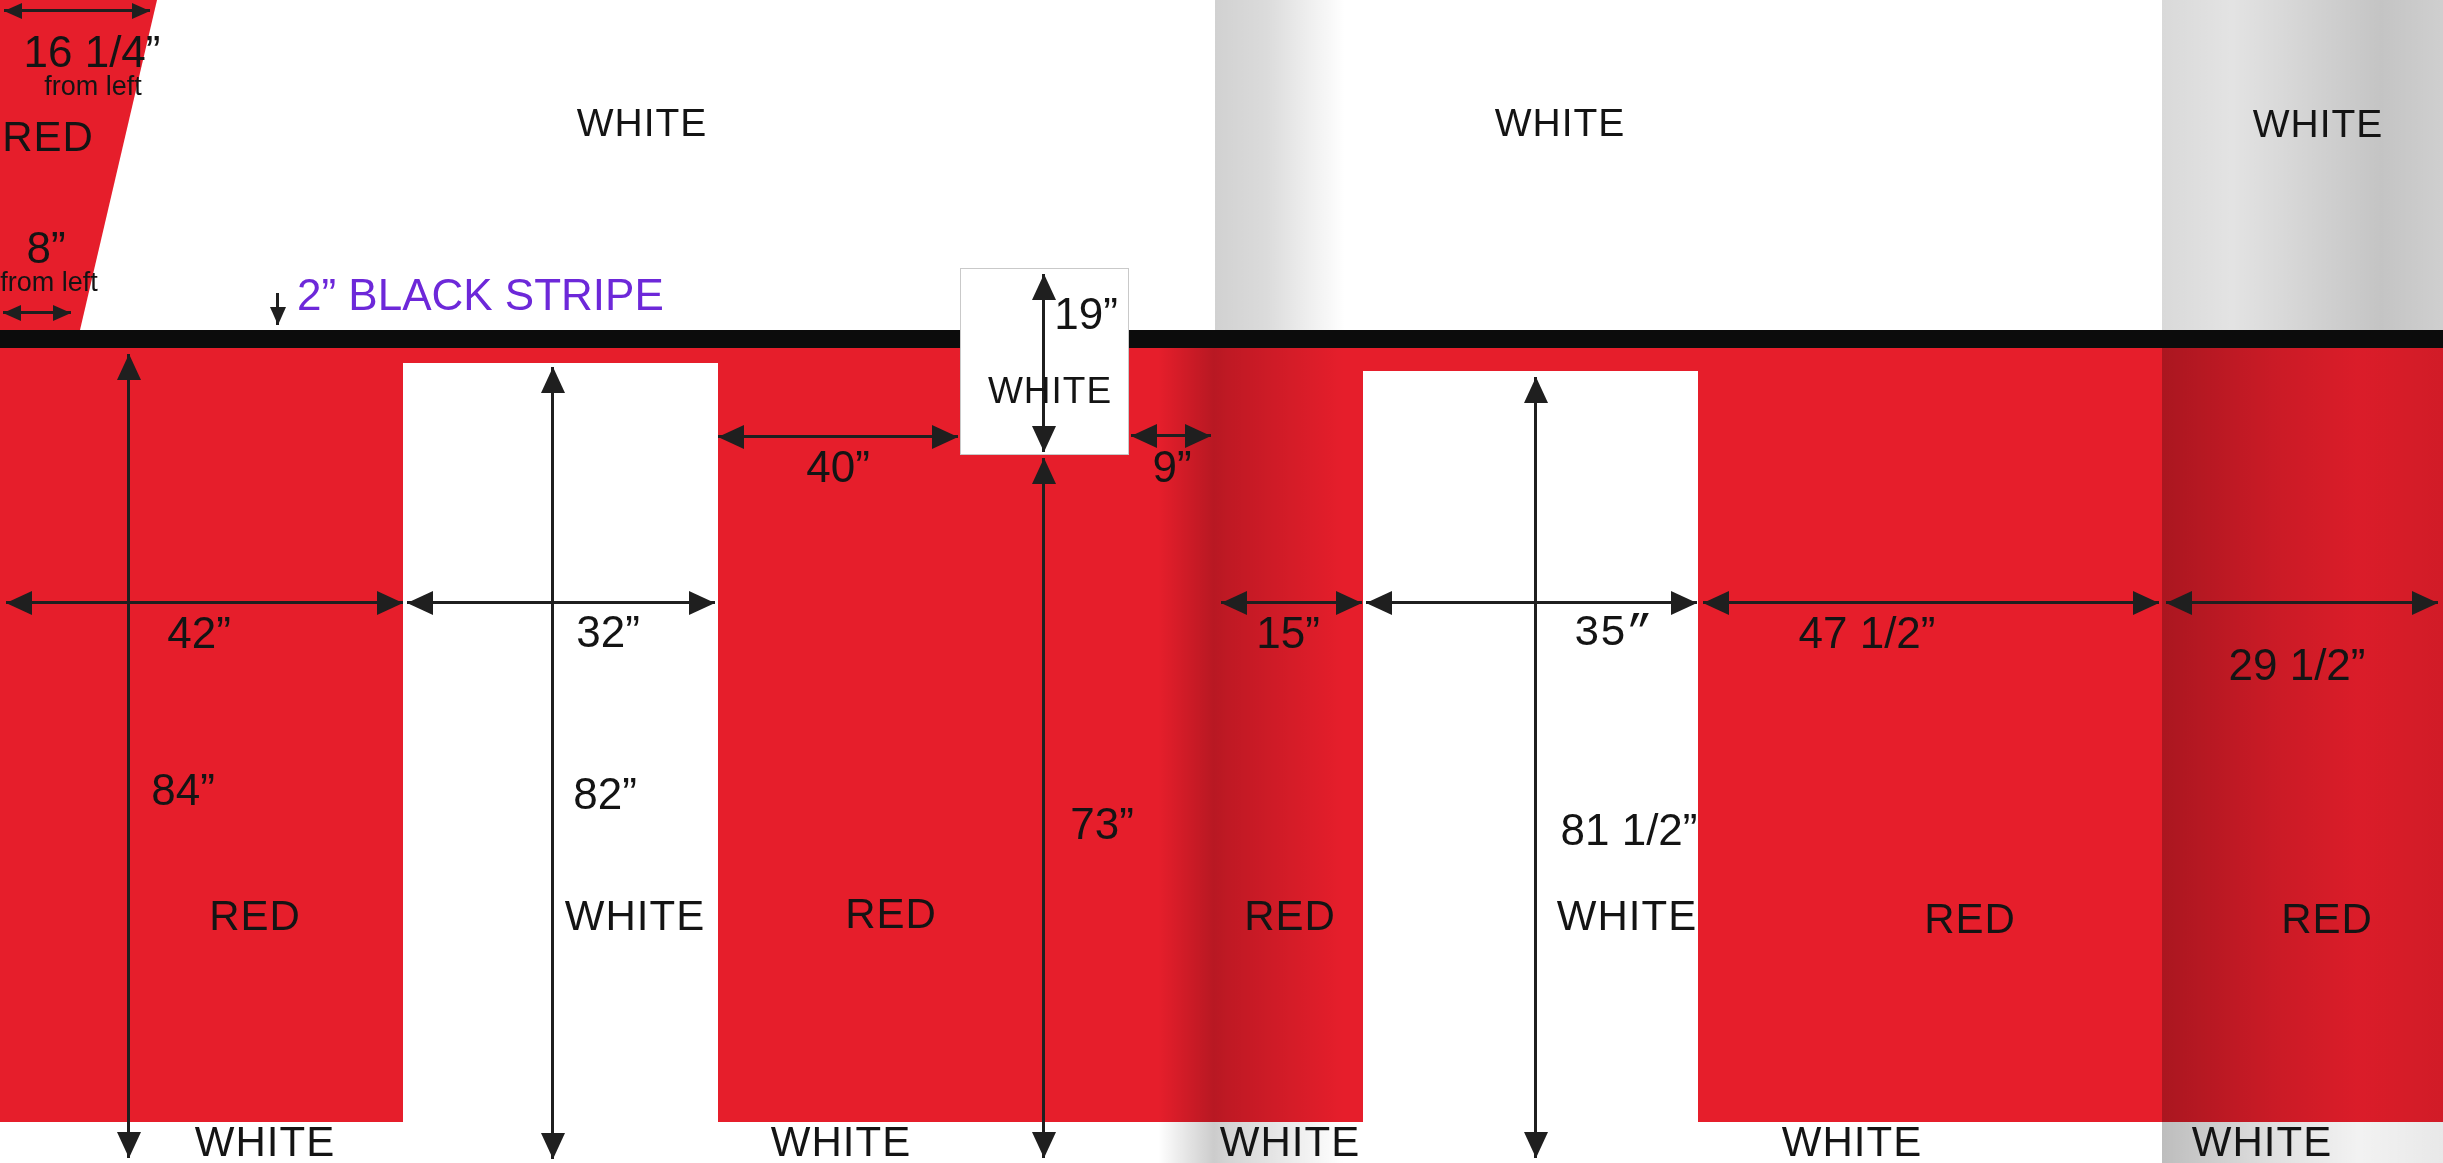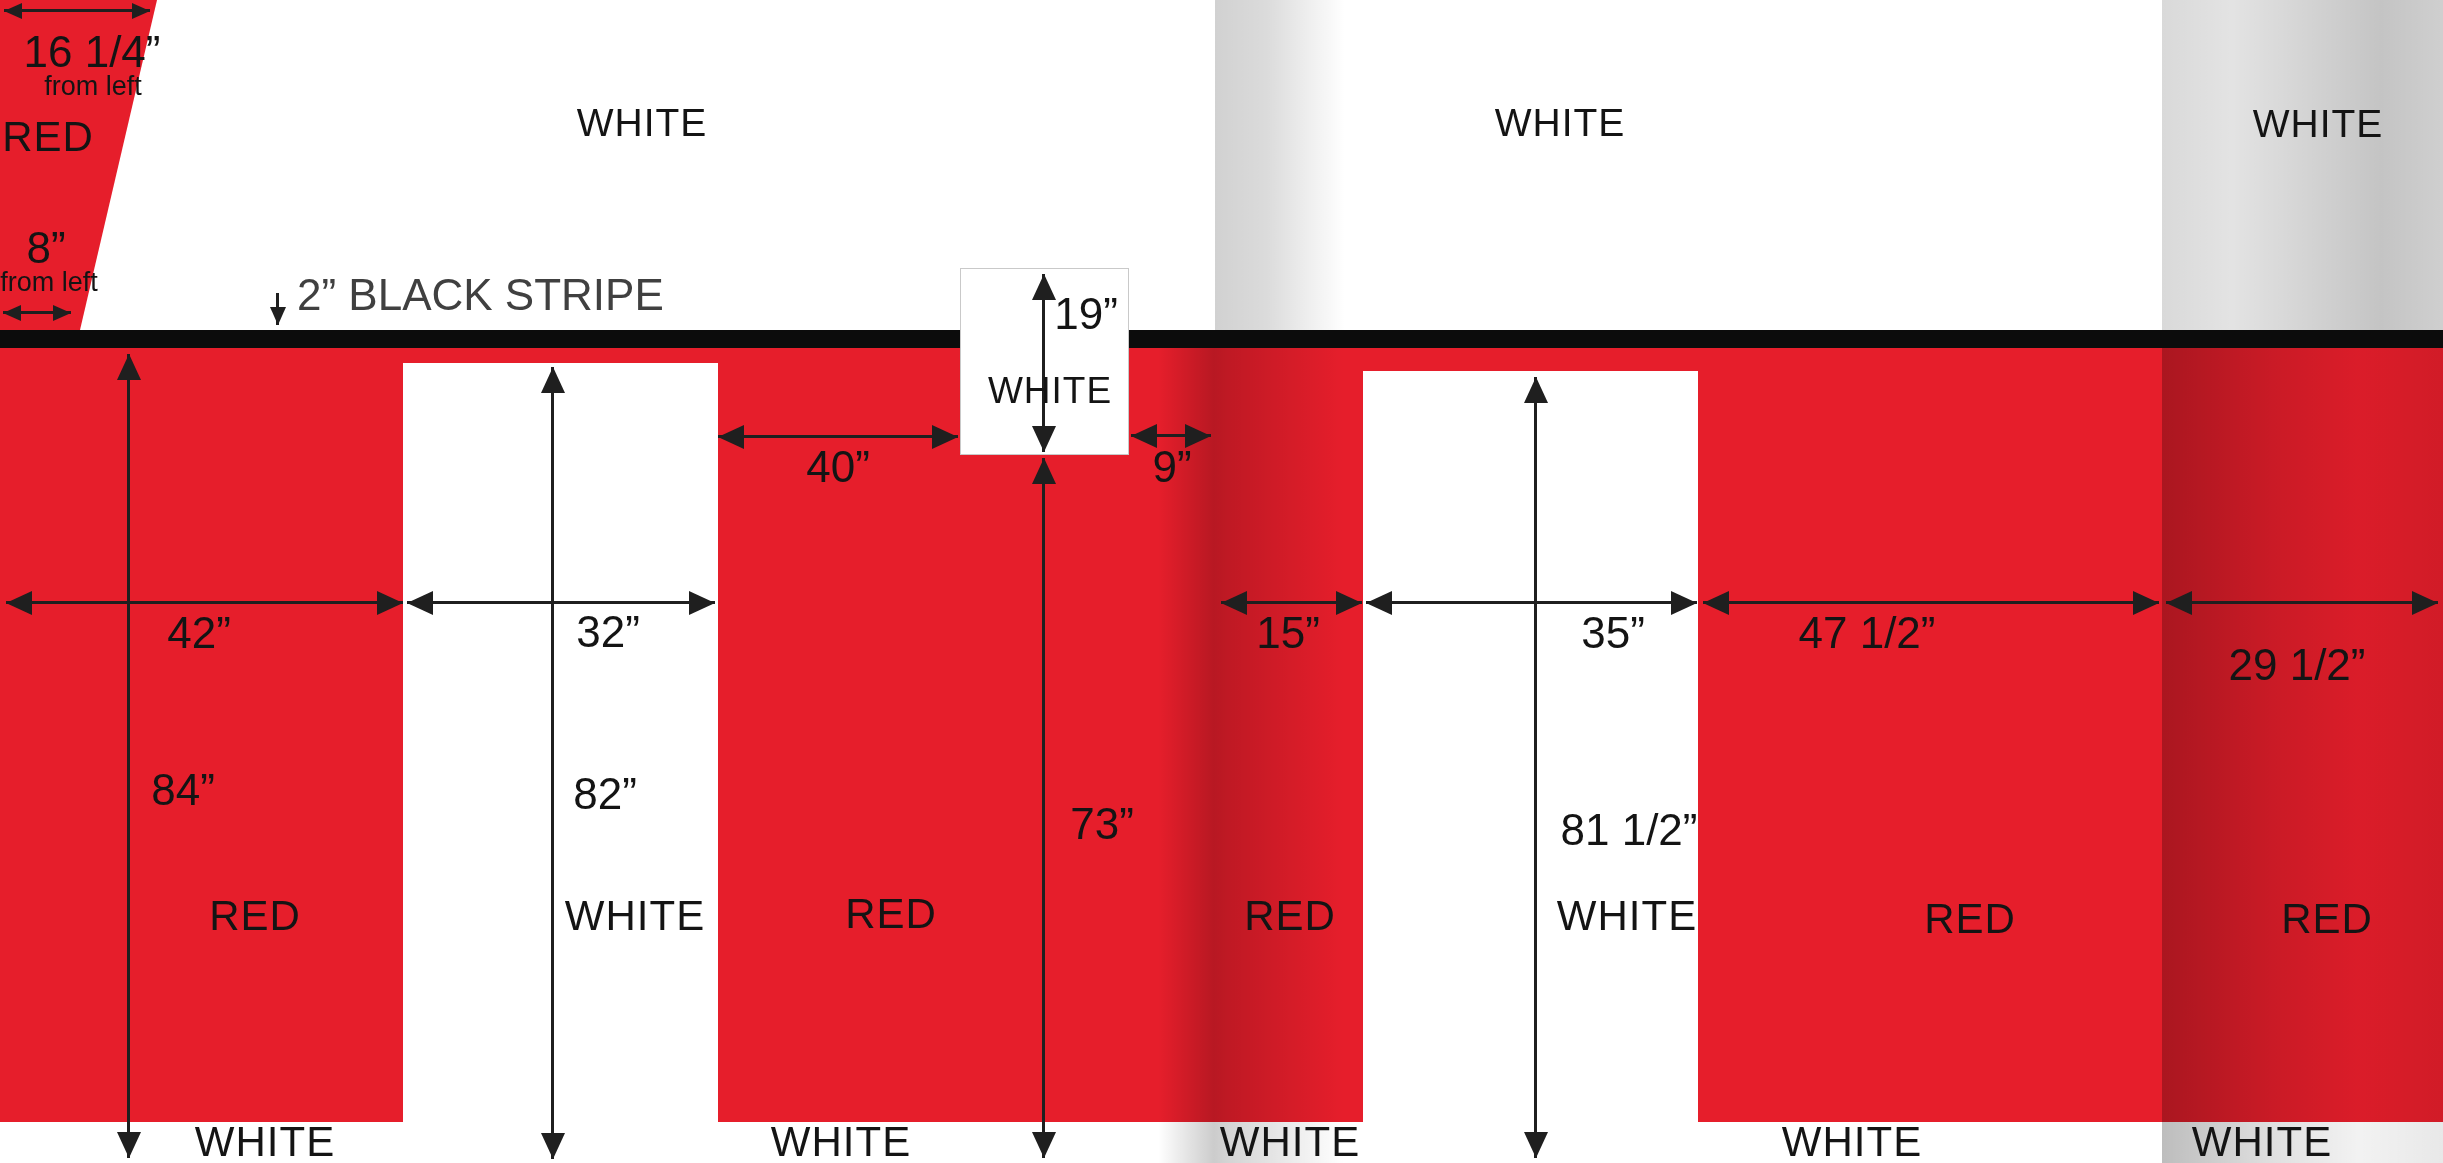--- a/index.html
+++ b/index.html
@@ -18,21 +18,21 @@
   .red-bg{background:var(--red);}
   .white-bg{background:var(--white);}
 
   
   .lbl{
     position:absolute;transform:translate(-50%,-50%);
     white-space:nowrap;color:#141414;line-height:1;
   }
   .lbl-left{
     position:absolute;transform:translateY(-50%);
-    white-space:nowrap;color:#404040;line-height:1;
+    white-space:nowrap;color:#6d28d9;line-height:1;
   }
   .f-dim{font-size:44px;}
   .f-zone{font-size:42px;letter-spacing:1px;}
   .f-top{font-size:39px;letter-spacing:1px;}
   .f-sub{font-size:27px;}
   .f-box{font-size:37px;letter-spacing:1px;}
 
   
   .arrow{position:absolute;background:var(--ink);}
   .arrow.h{height:3px;}
@@ -158,21 +158,21 @@
   <div class="lbl f-sub" style="left:93px;top:86px;">from left</div>
   <div class="lbl f-zone" style="left:48px;top:137px;">RED</div>
   <div class="lbl f-dim" style="left:46px;top:248px;">8”</div>
   <div class="lbl f-sub" style="left:49px;top:282px;">from left</div>
 
   <div class="lbl f-dim" style="left:199px;top:633px;">42”</div>
   <div class="lbl f-dim" style="left:608px;top:632px;">32”</div>
   <div class="lbl f-dim" style="left:838px;top:467px;">40”</div>
   <div class="lbl f-dim" style="left:1172px;top:467px;">9”</div>
   <div class="lbl f-dim" style="left:1288px;top:633px;text-align:right;">15”</div>
-  <div class="lbl f-dim" style="left:1613px;top:633px;">35”</div>
+  <div class="lbl f-dim" style="left:1613px;top:633px;font-family:Liberation Mono, monospace;">35”</div>
   <div class="lbl f-dim" style="left:1867px;top:633px;text-align:right;">47 1/2”</div>
   <div class="lbl f-dim" style="left:2297px;top:665px;">29 1/2”</div>
 
   <div class="lbl f-dim" style="left:183px;top:790px;">84”</div>
   <div class="lbl f-dim" style="left:605px;top:794px;">82”</div>
   <div class="lbl f-dim" style="left:1086px;top:314px;">19”</div>
   <div class="lbl f-dim" style="left:1102px;top:824px;">73”</div>
   <div class="lbl f-dim" style="left:1629px;top:782px;margin-top:48px;">81 1/2”</div>
 
   <div class="lbl f-zone" style="left:255px;top:916px;">RED</div>

